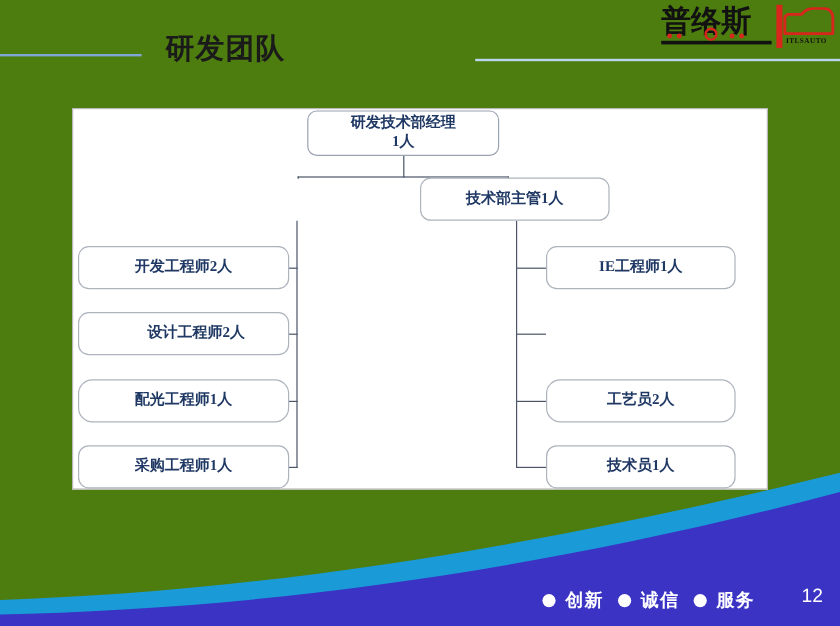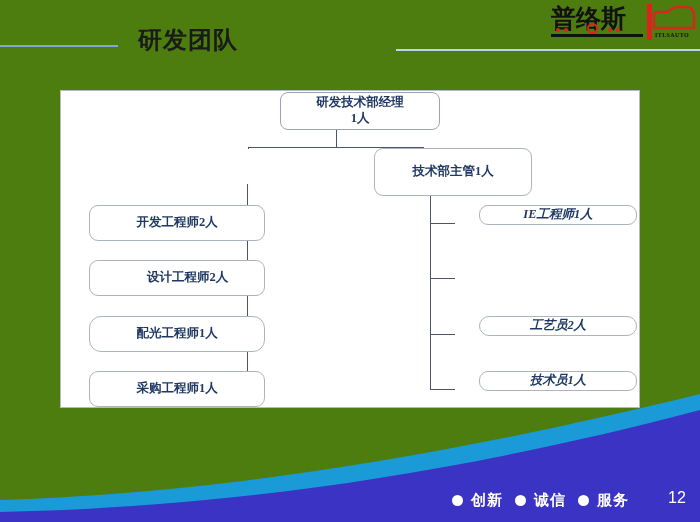--- a/index.html
+++ b/index.html
@@ -165,52 +165,50 @@
     color: #1f3864;
     font-size: 12.5px;
     font-weight: bold;
     font-family: "Liberation Serif", "DejaVu Serif", serif;
     display: flex;
     align-items: center;
     justify-content: center;
     text-align: center;
     line-height: 1.25;
     white-space: pre-line;
-    margin-left: 24px;
   }
   .node.manager {
     left: 256px;
     top: 92px;
     width: 160px;
     height: 38px;
     border-color: #9aa3b0;
     border-radius: 8px;
   }
   .node.sup-left {
     left: 170px;
     top: 148px;
     width: 158px;
     height: 36px;
   }
   .node.sup-right {
     left: 350px;
     top: 148px;
     width: 158px;
-    height: 48px;
+    height: 36px;
   }
   .node.leaf-l {
     left: 65px;
     width: 176px;
     height: 36px;
   }
   .node.leaf-r {
     left: 455px;
     width: 158px;
-    height: 20px;
-    font-style: italic;
+    height: 36px;
   }
   .r0 { top: 205px; }
   .r1 { top: 260px; padding-left: 21px; }
   .r2 { top: 316px; border-radius: 12px; }
   .r3 { top: 371px; }
 
   
   .line {
     position: absolute;
     background: #4a5568;

